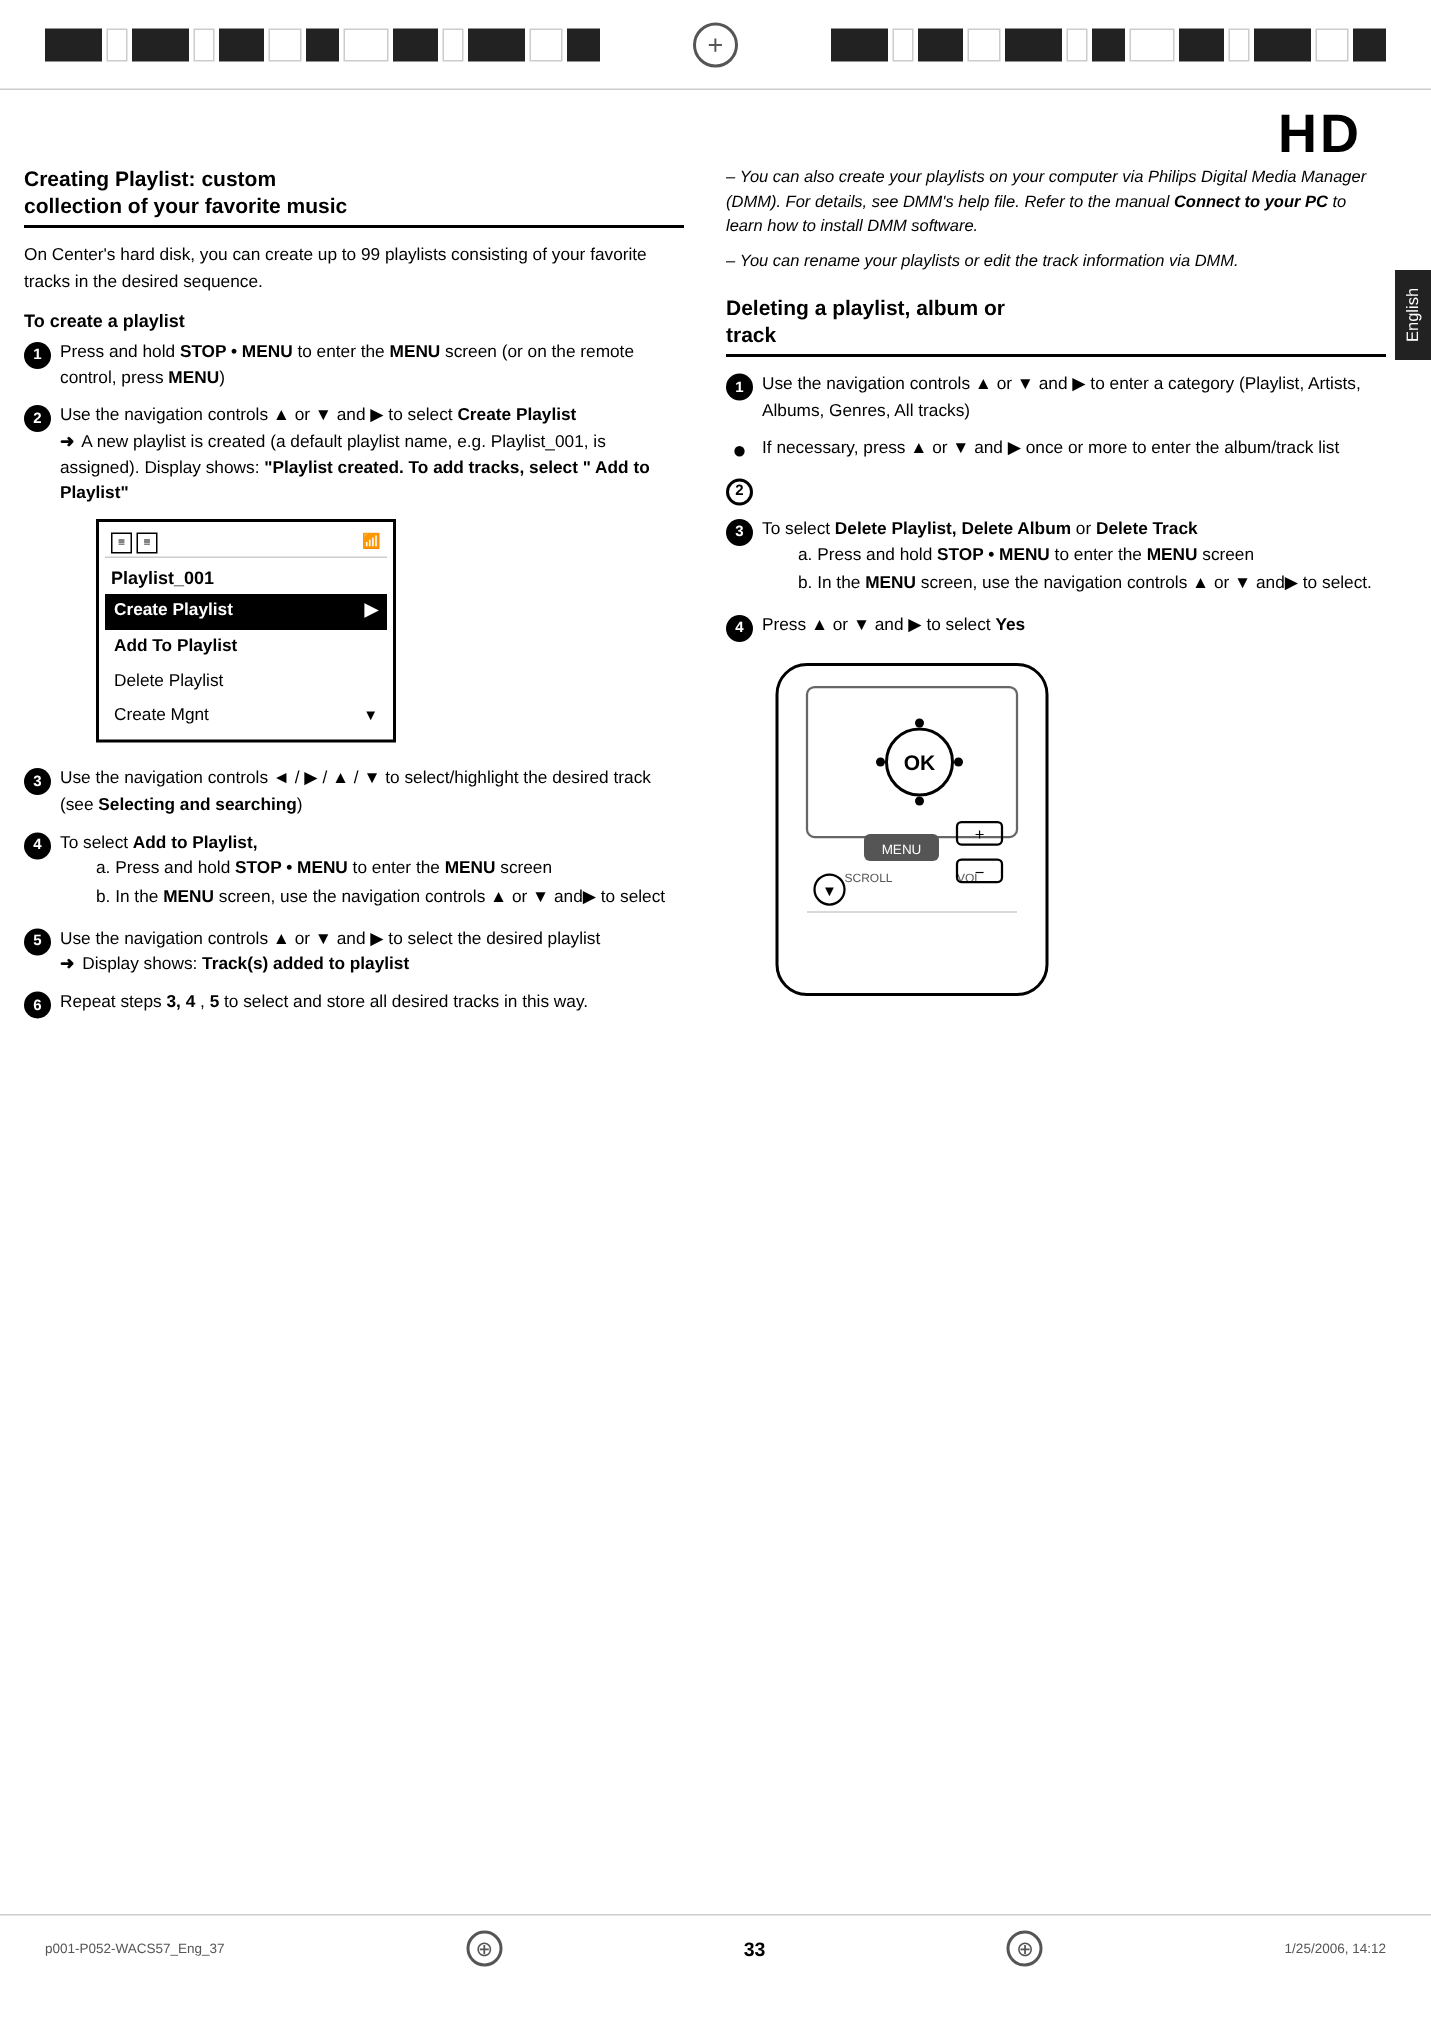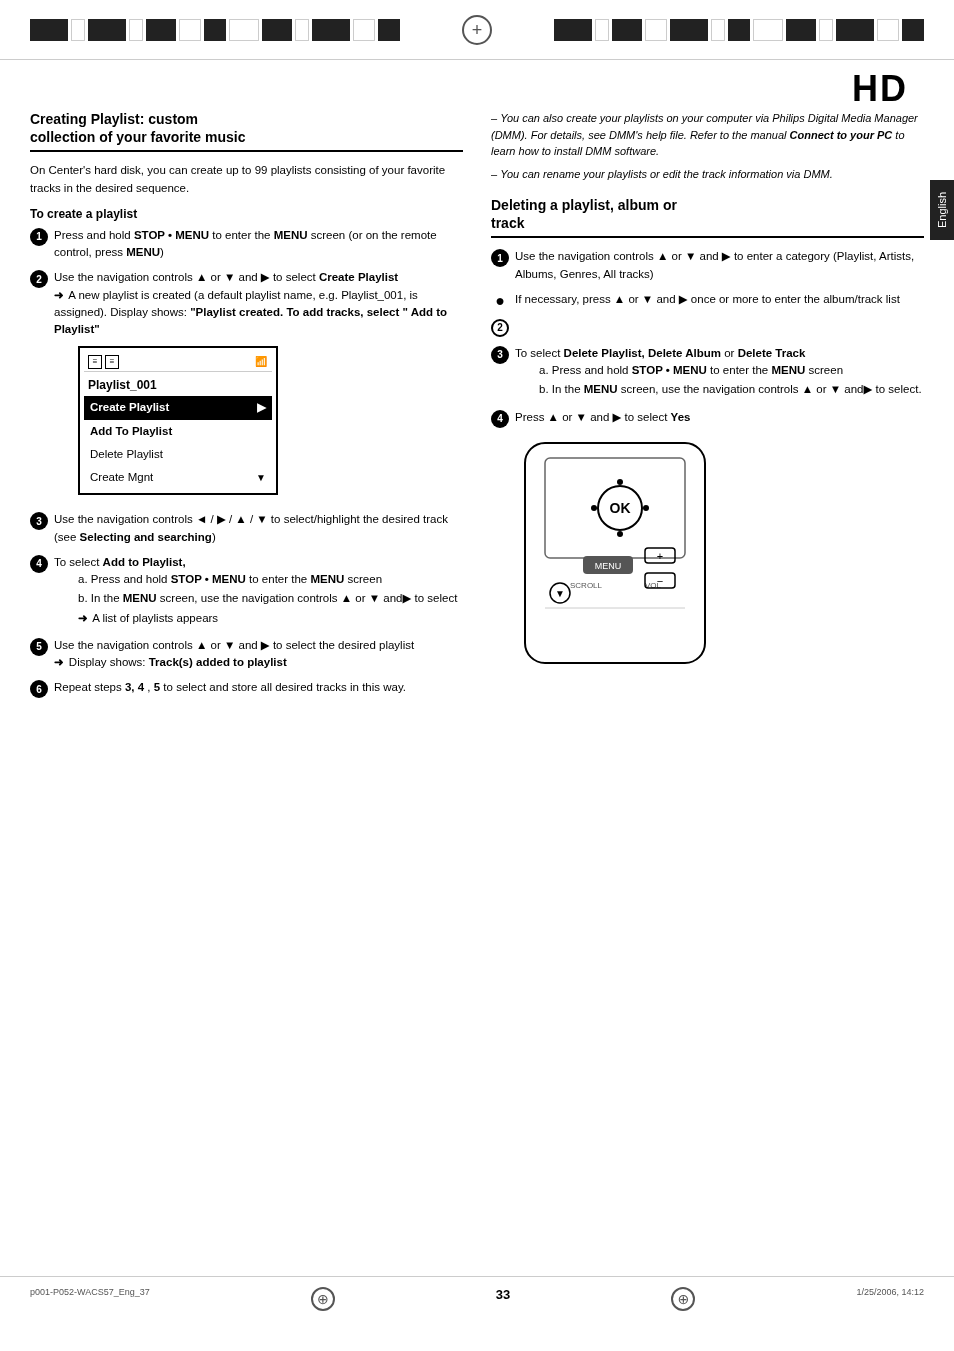--- a/index.html
+++ b/index.html
@@ -88,21 +88,21 @@
       transform: rotate(180deg);
       height: 60px;
       display: flex;
       align-items: center;
       justify-content: center;
     }
 
     
     .main-content {
       display: flex;
-      padding: 20px 30px 20px 30px;
+      padding: 20px 30px 20px 16px;
       gap: 28px;
       margin-top: 30px;
     }
 
     .left-column {
       flex: 1;
       max-width: 440px;
     }
 
     .right-column {
@@ -270,20 +270,21 @@
       margin: 10px 0 0 24px;
     }
 
     
     .bottom-bar {
       position: absolute;
       bottom: 30px;
       left: 0;
       right: 0;
       display: flex;
+      align-items: center;
       justify-content: space-between;
       padding: 10px 30px;
       border-top: 1px solid #ccc;
     }
     .bottom-left-text {
       font-size: 9px;
       color: #555;
     }
     .bottom-page-num {
       font-size: 13px;
@@ -416,21 +417,20 @@
           Use the navigation controls ◄ / ▶ / ▲ / ▼ to select/highlight the desired track (see <strong>Selecting and searching</strong>)
         </div>
       </li>
 
       <li class="step-item">
         <div class="step-number">4</div>
         <div class="step-content">
           To select <strong>Add to Playlist,</strong><br>
           <div class="sub-step">a. Press and hold <strong>STOP • MENU</strong> to enter the <strong>MENU</strong> screen</div>
           <div class="sub-step">b. In the <strong>MENU</strong> screen, use the navigation controls ▲ or ▼ and▶ to select</div>
-          <div class="sub-step"><span class="arrow-indicator">➜</span> A list of playlists appears</div>
         </div>
       </li>
 
       <li class="step-item">
         <div class="step-number">5</div>
         <div class="step-content">
           Use the navigation controls ▲ or ▼ and ▶ to select the desired playlist<br>
           <span class="arrow-indicator">➜</span> Display shows: <strong>Track(s) added to playlist</strong>
         </div>
       </li>

